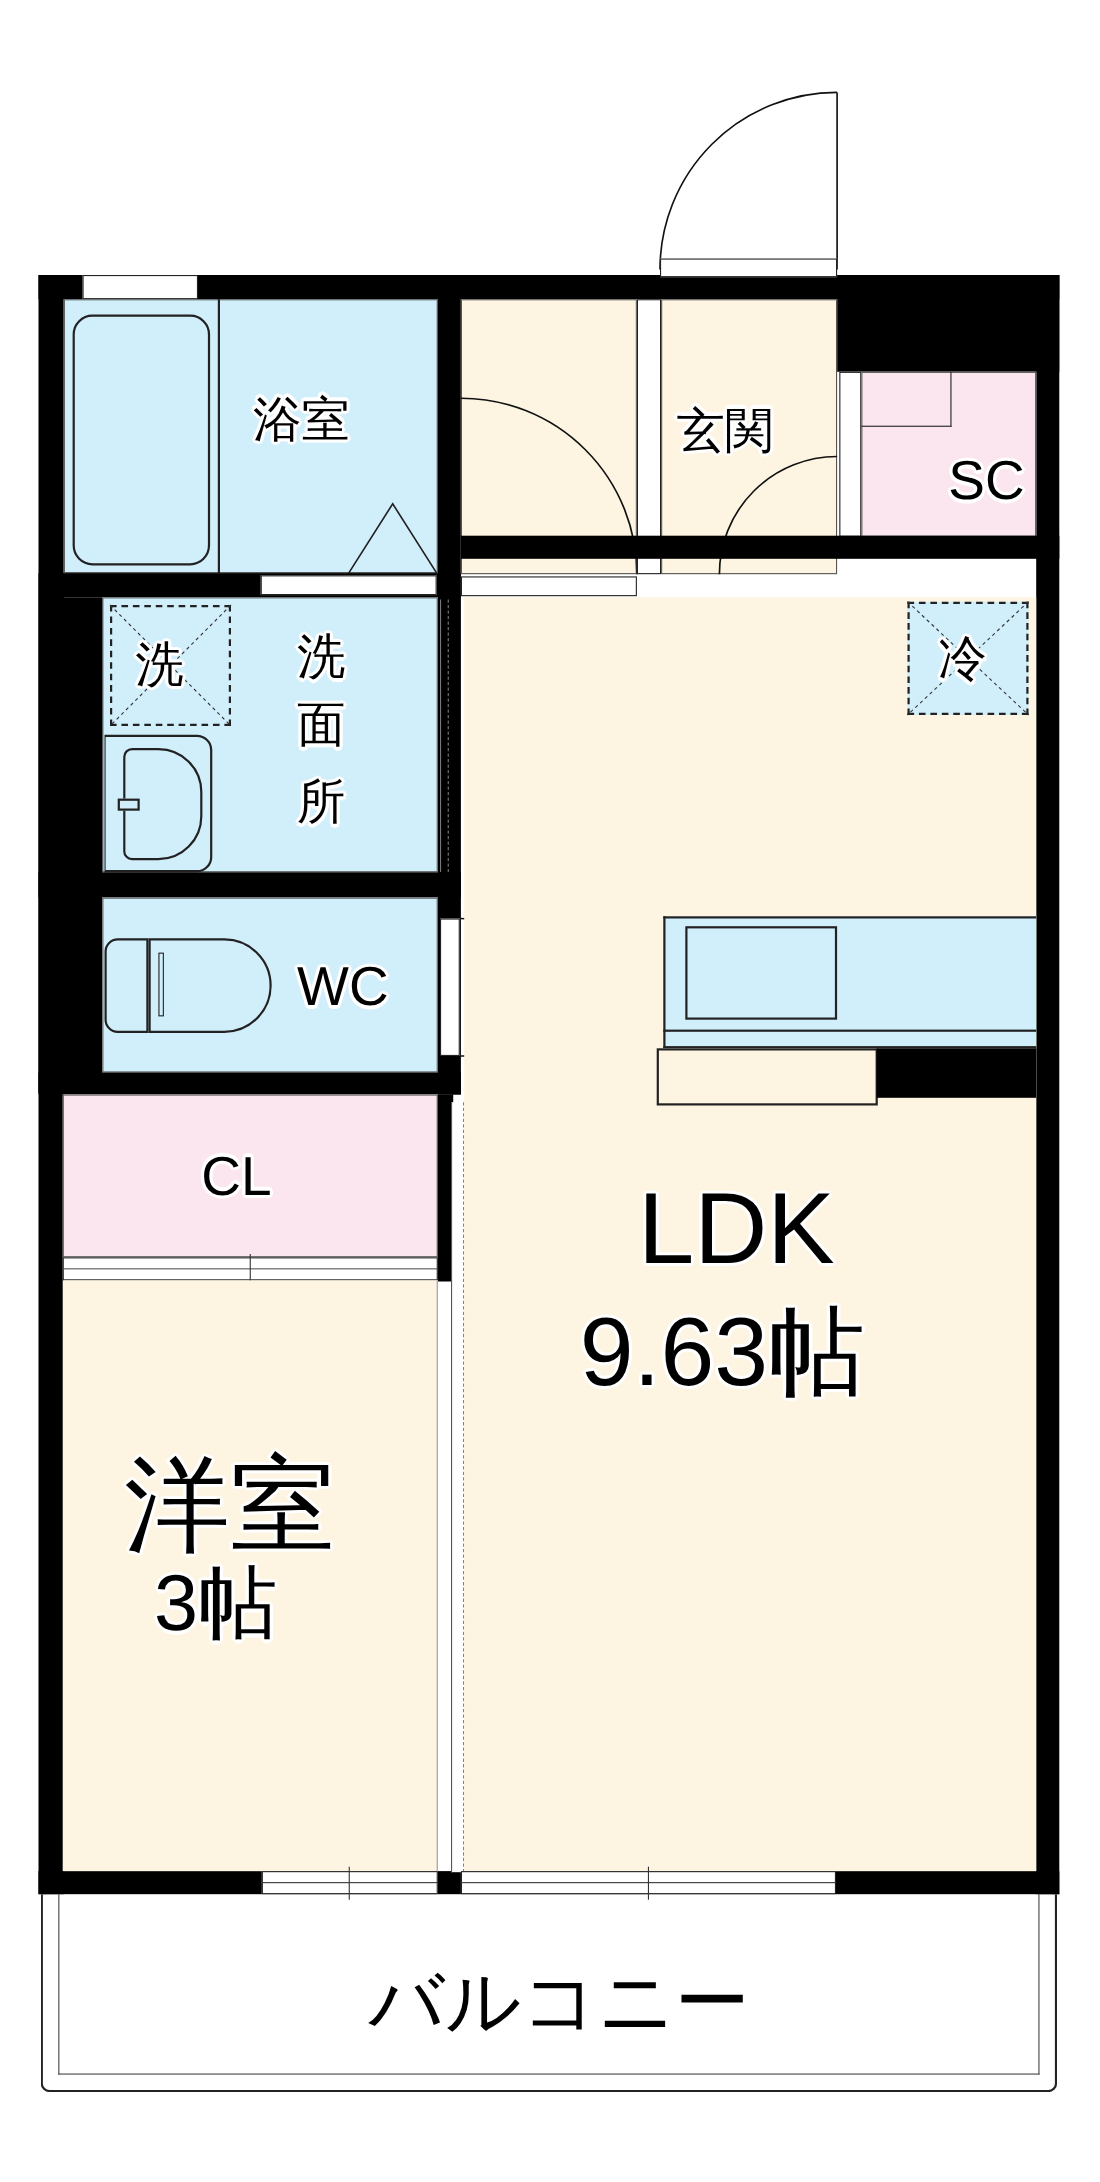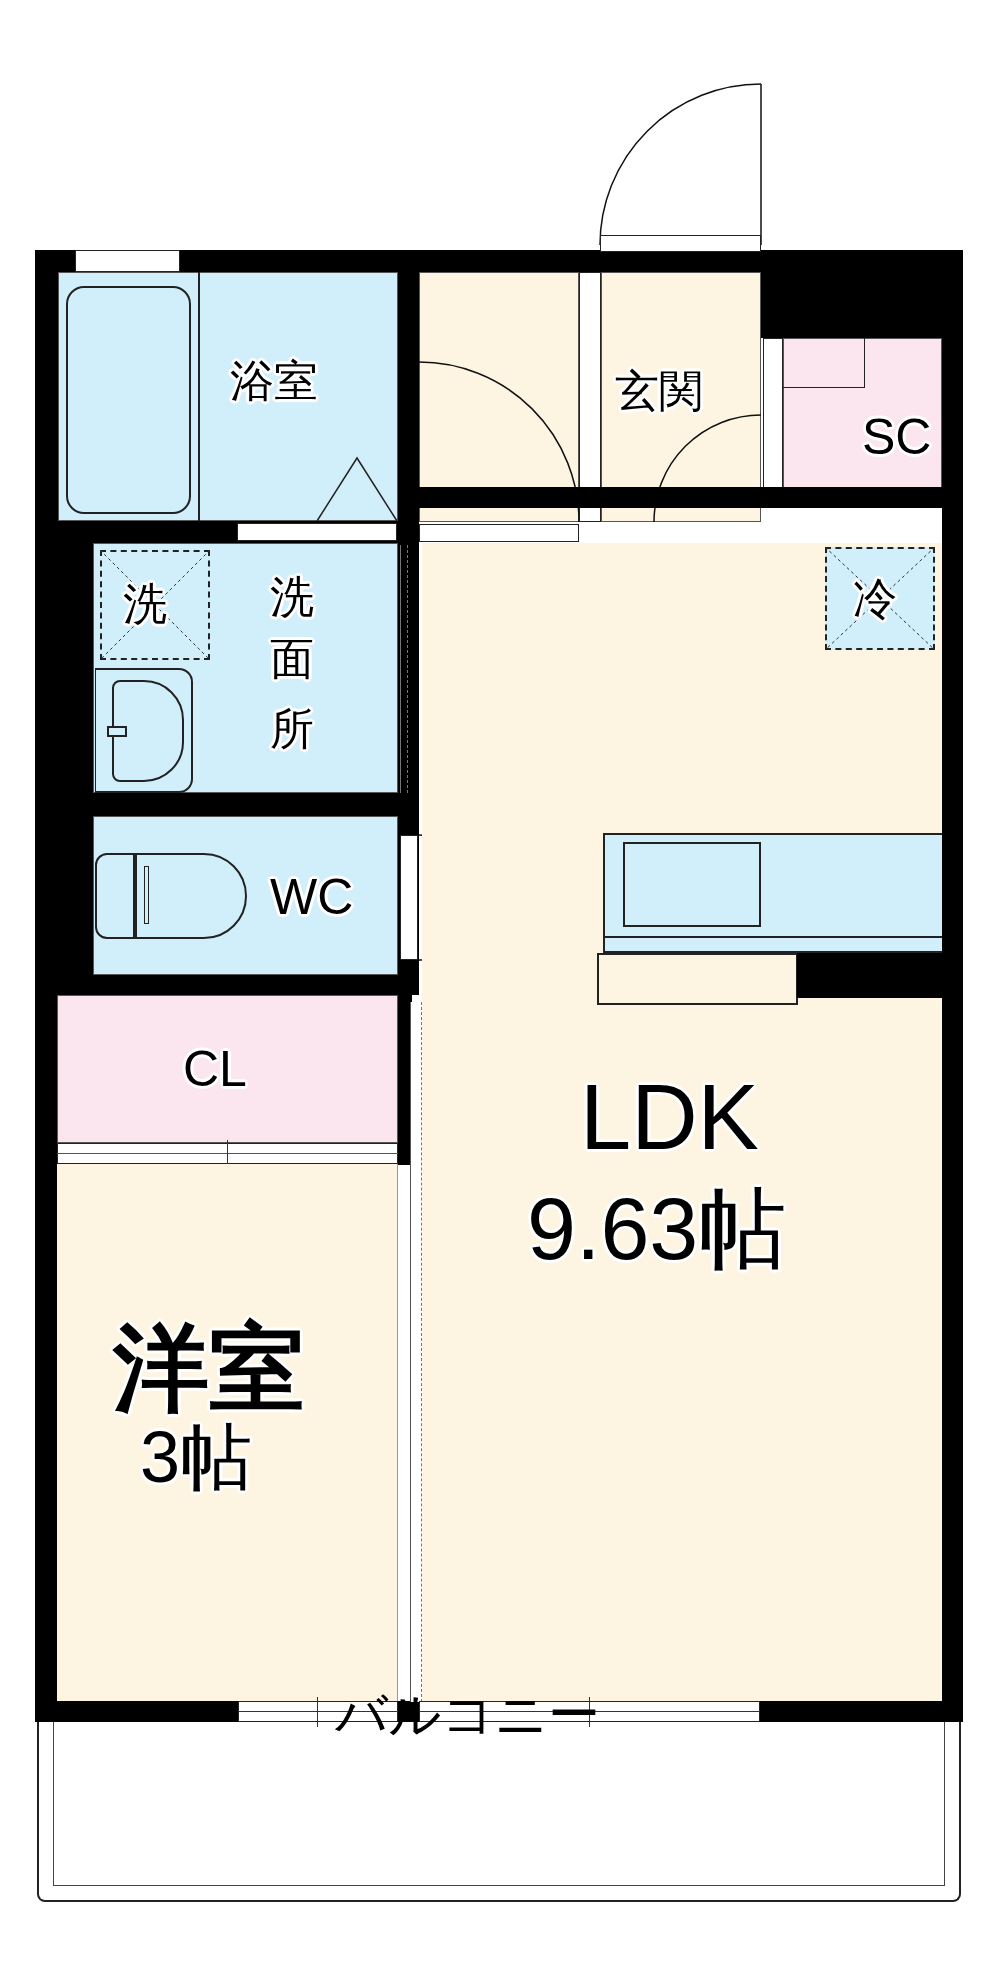--- a/index.html
+++ b/index.html
@@ -97,21 +97,21 @@
 <div class="abs wall" style="left:35px;top:975px;width:384px;height:20px;"></div>
 
 <div class="abs pink" style="left:57px;top:995px;width:341px;height:148px;border:1px solid #555;"></div>
 <div class="lbl en" style="left:183px;top:1040px;font-size:50px;">CL</div>
 <div class="abs win" style="left:57px;top:1143px;width:341px;height:21px;border-width:1px;"></div>
 <div class="abs" style="left:57px;top:1153px;width:341px;height:1px;background:#555;"></div>
 <div class="abs" style="left:227px;top:1140px;width:1px;height:28px;background:#333;"></div>
 <div class="abs wall" style="left:398px;top:995px;width:14px;height:170px;"></div>
 
 <div class="abs beige" style="left:57px;top:1164px;width:341px;height:537px;border-right:1px solid #999;"></div>
-<div class="lbl ja" style="left:113px;top:1305px;font-size:96px;font-weight:bold;">洋室</div>
+<div class="lbl ja" style="left:113px;top:1305px;font-size:96px;">洋室</div>
 <div class="lbl en" style="left:140px;top:1410px;font-size:72px;">3帖</div>
 <div class="abs" style="left:410px;top:1002px;width:12px;height:700px;border-left:1px solid #555;border-right:1px dashed #777;background:#fff;"></div>
 
 <div class="abs beige" style="left:422px;top:543px;width:520px;height:1158px;"></div>
 <div class="abs blue dash" style="left:825px;top:547px;width:110px;height:103px;"></div>
 <svg width="1000" height="1984">
   <line x1="825" y1="547" x2="935" y2="650" stroke="#333" stroke-width="1" stroke-dasharray="3,3"></line>
   <line x1="935" y1="547" x2="825" y2="650" stroke="#333" stroke-width="1" stroke-dasharray="3,3"></line>
 </svg>
 <div class="lbl ja" style="left:853px;top:570px;font-size:44px;">冷</div>
@@ -127,13 +127,13 @@
 
 <div class="abs win" style="left:238px;top:1701px;width:160px;height:21px;border-width:1px;"></div>
 <div class="abs" style="left:238px;top:1711px;width:160px;height:1px;background:#333;"></div>
 <div class="abs" style="left:317px;top:1697px;width:1px;height:30px;background:#333;"></div>
 <div class="abs win" style="left:419px;top:1701px;width:341px;height:21px;border-width:1px;"></div>
 <div class="abs" style="left:419px;top:1711px;width:341px;height:1px;background:#333;"></div>
 <div class="abs" style="left:589px;top:1697px;width:1px;height:30px;background:#333;"></div>
 
 <div class="abs" style="left:37px;top:1722px;width:924px;height:180px;border:2px solid #222;border-top:none;border-radius:0 0 8px 8px;"></div>
 <div class="abs" style="left:53px;top:1722px;width:892px;height:164px;border:1.5px solid #444;border-top:none;"></div>
-<div class="lbl ja" style="left:335px;top:1680px;font-size:52px;text-shadow:none;">バルコニー</div>
+<div class="lbl ja" style="left:335px;top:1775px;font-size:68px;text-shadow:none;">バルコニー</div>
 
 </body></html>

